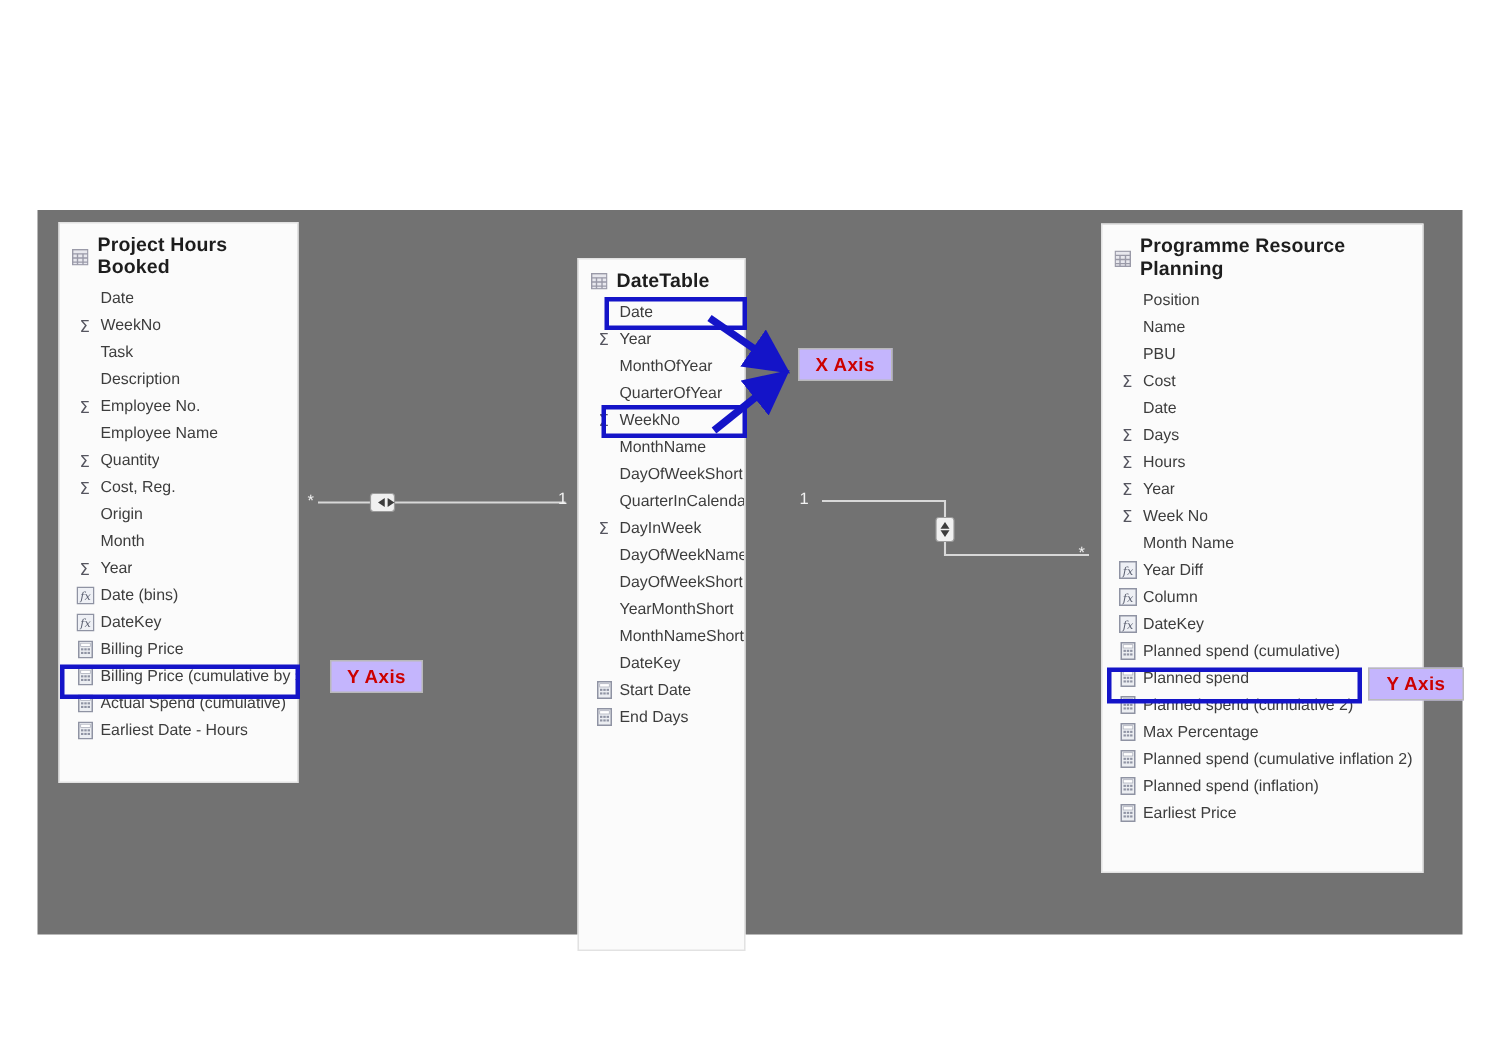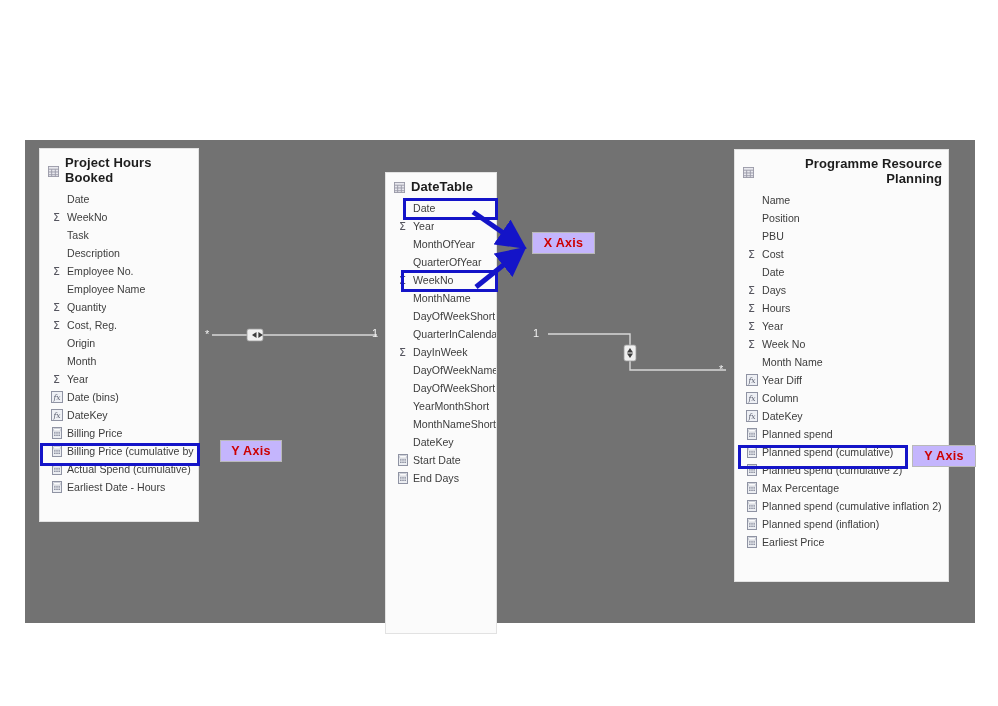--- a/index.html
+++ b/index.html
@@ -376,42 +376,42 @@
                 <rect x="3" y="7.6" width="1.6" height="1.4" fill="#8f93a3"></rect>
                 <rect x="5.2" y="7.6" width="1.6" height="1.4" fill="#8f93a3"></rect>
                 <rect x="7.4" y="7.6" width="1.6" height="1.4" fill="#8f93a3"></rect>
               </svg>
             </span>
             <span class="f-label">End Days</span>
           </div>
         </div>
     </div>
 
-    <div class="tbl" id="tbl2" style="left:709px; top:9px; width:215px; height:433px;text-align:right;">
+    <div class="tbl" id="tbl2" style="left:709px; top:9px; width:215px; height:433px;">
       <div class="tbl-head">
         <span class="tbl-icon">
           <svg viewBox="0 0 12 12" width="11" height="11">
               <rect x="0.5" y="0.5" width="11" height="11" fill="#e8e8ee" stroke="#9a9aa8"></rect>
               <line x1="0.5" y1="3.5" x2="11.5" y2="3.5" stroke="#9a9aa8"></line>
               <line x1="0.5" y1="6.5" x2="11.5" y2="6.5" stroke="#9a9aa8"></line>
               <line x1="0.5" y1="9.5" x2="11.5" y2="9.5" stroke="#9a9aa8"></line>
               <line x1="4" y1="3.5" x2="4" y2="11.5" stroke="#9a9aa8"></line>
               <line x1="8" y1="3.5" x2="8" y2="11.5" stroke="#9a9aa8"></line>
             </svg>
         </span>
         <span>Programme Resource Planning</span>
       </div>
       <div class="fields">
           <div class="field">
             <span class="f-ico blank"></span>
+            <span class="f-label">Position</span>
+          </div>
+          <div class="field">
+            <span class="f-ico blank"></span>
             <span class="f-label">Name</span>
-          </div>
-          <div class="field">
-            <span class="f-ico blank"></span>
-            <span class="f-label">Position</span>
           </div>
           <div class="field">
             <span class="f-ico blank"></span>
             <span class="f-label">PBU</span>
           </div>
           <div class="field">
             <span class="f-ico">
               <span class="sigma">Σ</span>
             </span>
             <span class="f-label">Cost</span>
@@ -481,36 +481,36 @@
                 <rect x="1.5" y="0.5" width="9" height="11" fill="#eceef2" stroke="#8f93a3"></rect>
                 <rect x="2.8" y="1.8" width="6.4" height="2.2" fill="#ffffff" stroke="#a8acb8" stroke-width="0.5"></rect>
                 <rect x="3" y="5.2" width="1.6" height="1.4" fill="#8f93a3"></rect>
                 <rect x="5.2" y="5.2" width="1.6" height="1.4" fill="#8f93a3"></rect>
                 <rect x="7.4" y="5.2" width="1.6" height="1.4" fill="#8f93a3"></rect>
                 <rect x="3" y="7.6" width="1.6" height="1.4" fill="#8f93a3"></rect>
                 <rect x="5.2" y="7.6" width="1.6" height="1.4" fill="#8f93a3"></rect>
                 <rect x="7.4" y="7.6" width="1.6" height="1.4" fill="#8f93a3"></rect>
               </svg>
             </span>
+            <span class="f-label">Planned spend (cumulative)</span>
+          </div>
+          <div class="field">
+            <span class="f-ico">
+              <svg viewBox="0 0 12 12" width="12" height="12">
+                <rect x="1.5" y="0.5" width="9" height="11" fill="#eceef2" stroke="#8f93a3"></rect>
+                <rect x="2.8" y="1.8" width="6.4" height="2.2" fill="#ffffff" stroke="#a8acb8" stroke-width="0.5"></rect>
+                <rect x="3" y="5.2" width="1.6" height="1.4" fill="#8f93a3"></rect>
+                <rect x="5.2" y="5.2" width="1.6" height="1.4" fill="#8f93a3"></rect>
+                <rect x="7.4" y="5.2" width="1.6" height="1.4" fill="#8f93a3"></rect>
+                <rect x="3" y="7.6" width="1.6" height="1.4" fill="#8f93a3"></rect>
+                <rect x="5.2" y="7.6" width="1.6" height="1.4" fill="#8f93a3"></rect>
+                <rect x="7.4" y="7.6" width="1.6" height="1.4" fill="#8f93a3"></rect>
+              </svg>
+            </span>
             <span class="f-label">Planned spend</span>
-          </div>
-          <div class="field">
-            <span class="f-ico">
-              <svg viewBox="0 0 12 12" width="12" height="12">
-                <rect x="1.5" y="0.5" width="9" height="11" fill="#eceef2" stroke="#8f93a3"></rect>
-                <rect x="2.8" y="1.8" width="6.4" height="2.2" fill="#ffffff" stroke="#a8acb8" stroke-width="0.5"></rect>
-                <rect x="3" y="5.2" width="1.6" height="1.4" fill="#8f93a3"></rect>
-                <rect x="5.2" y="5.2" width="1.6" height="1.4" fill="#8f93a3"></rect>
-                <rect x="7.4" y="5.2" width="1.6" height="1.4" fill="#8f93a3"></rect>
-                <rect x="3" y="7.6" width="1.6" height="1.4" fill="#8f93a3"></rect>
-                <rect x="5.2" y="7.6" width="1.6" height="1.4" fill="#8f93a3"></rect>
-                <rect x="7.4" y="7.6" width="1.6" height="1.4" fill="#8f93a3"></rect>
-              </svg>
-            </span>
-            <span class="f-label">Planned spend (cumulative)</span>
           </div>
           <div class="field">
             <span class="f-ico">
               <svg viewBox="0 0 12 12" width="12" height="12">
                 <rect x="1.5" y="0.5" width="9" height="11" fill="#eceef2" stroke="#8f93a3"></rect>
                 <rect x="2.8" y="1.8" width="6.4" height="2.2" fill="#ffffff" stroke="#a8acb8" stroke-width="0.5"></rect>
                 <rect x="3" y="5.2" width="1.6" height="1.4" fill="#8f93a3"></rect>
                 <rect x="5.2" y="5.2" width="1.6" height="1.4" fill="#8f93a3"></rect>
                 <rect x="7.4" y="5.2" width="1.6" height="1.4" fill="#8f93a3"></rect>
                 <rect x="3" y="7.6" width="1.6" height="1.4" fill="#8f93a3"></rect>

